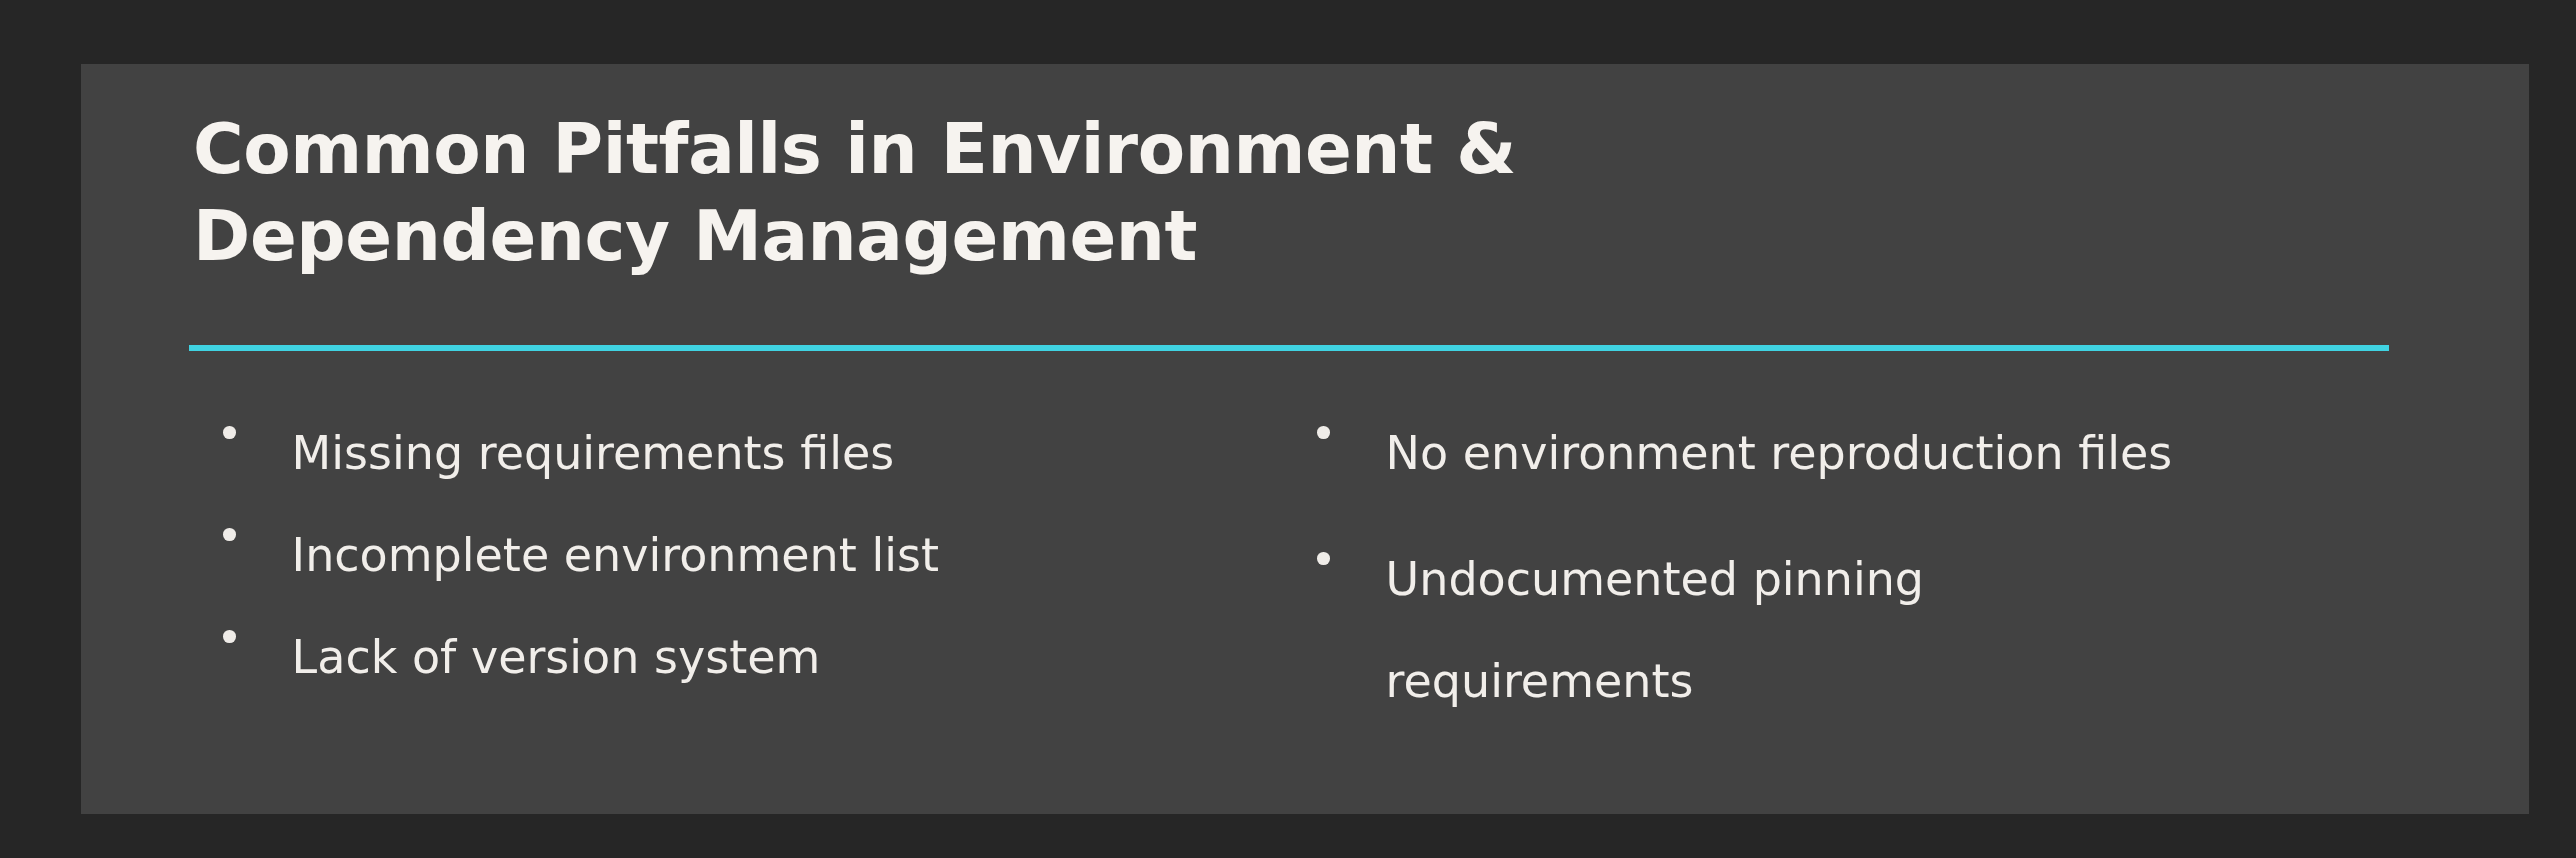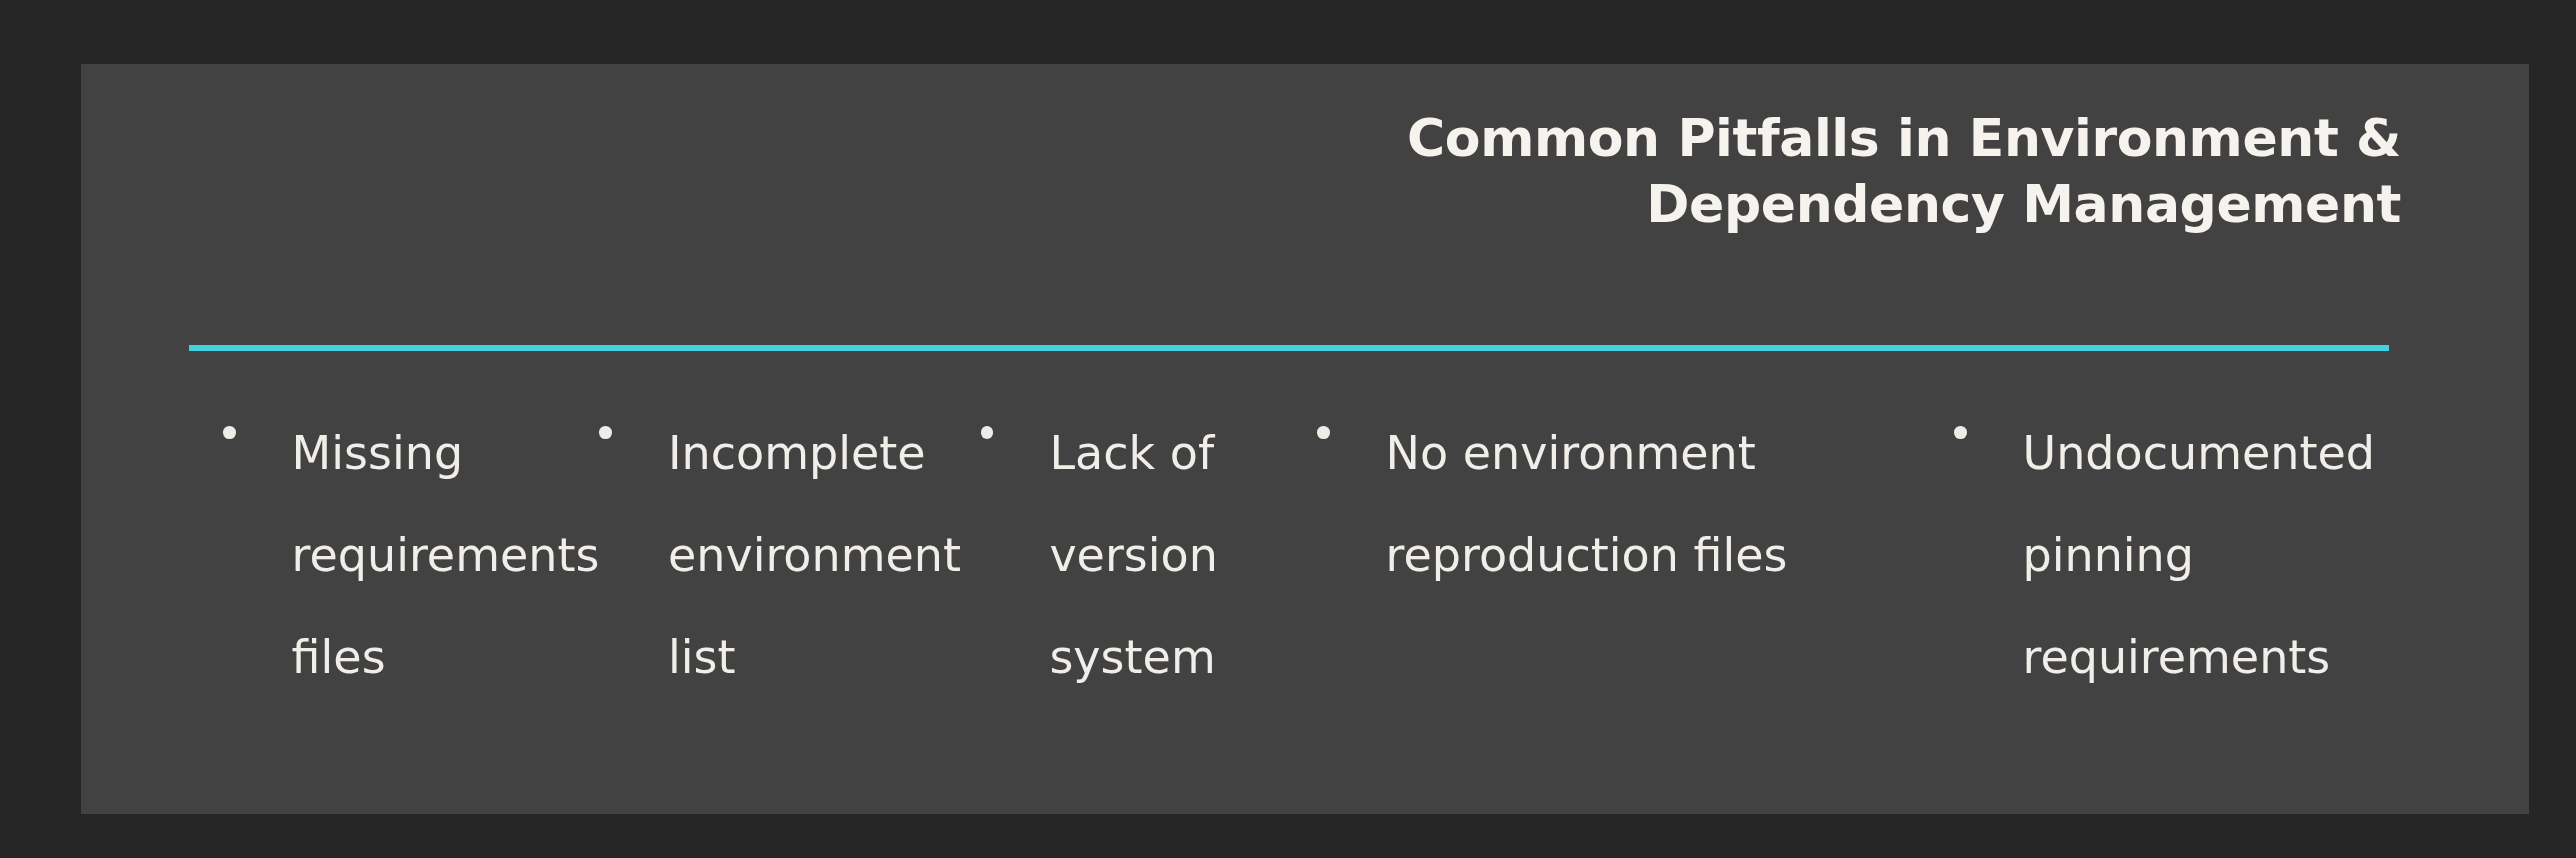--- a/index.html
+++ b/index.html
@@ -34,28 +34,28 @@
     left: 108px;            
     top: 0;
     width: 2200px;          
     height: 100%;
   }
 
   
   #slide-title {
     position: absolute;
     top: 42px;
-    left: 12px;
+    left: 4px;
     width: 100%;
     margin: 0;
-    text-align: right;
+    text-align: left;
     color: #f6f3ef;
     font-family: "DejaVu Sans", sans-serif;
     font-weight: bold;
-    font-size: 52px;
+    font-size: 69px;
     line-height: 1.26;
     letter-spacing: -0.4px;
     white-space: pre-line;
   }
 
   
   #accent-rule {
     position: absolute;
     top: 281px;
     left: 0;
@@ -69,21 +69,21 @@
     position: absolute;
     top: 338px;
     left: 0;
     width: 100%;
     display: flex;
     align-items: flex-start;
   }
 
   .bullet-column {
     display: flex;
-    flex-direction: row;
+    flex-direction: column;
     box-sizing: border-box;
   }
 
   #bullet-column-left  { width: 1110px; padding-left: 34px; }
   #bullet-column-right { width: 1090px; padding-left: 18px; gap: 24px; }
 
   .bullet-item {
     display: flex;
     align-items: flex-start;
     height: 102px;

